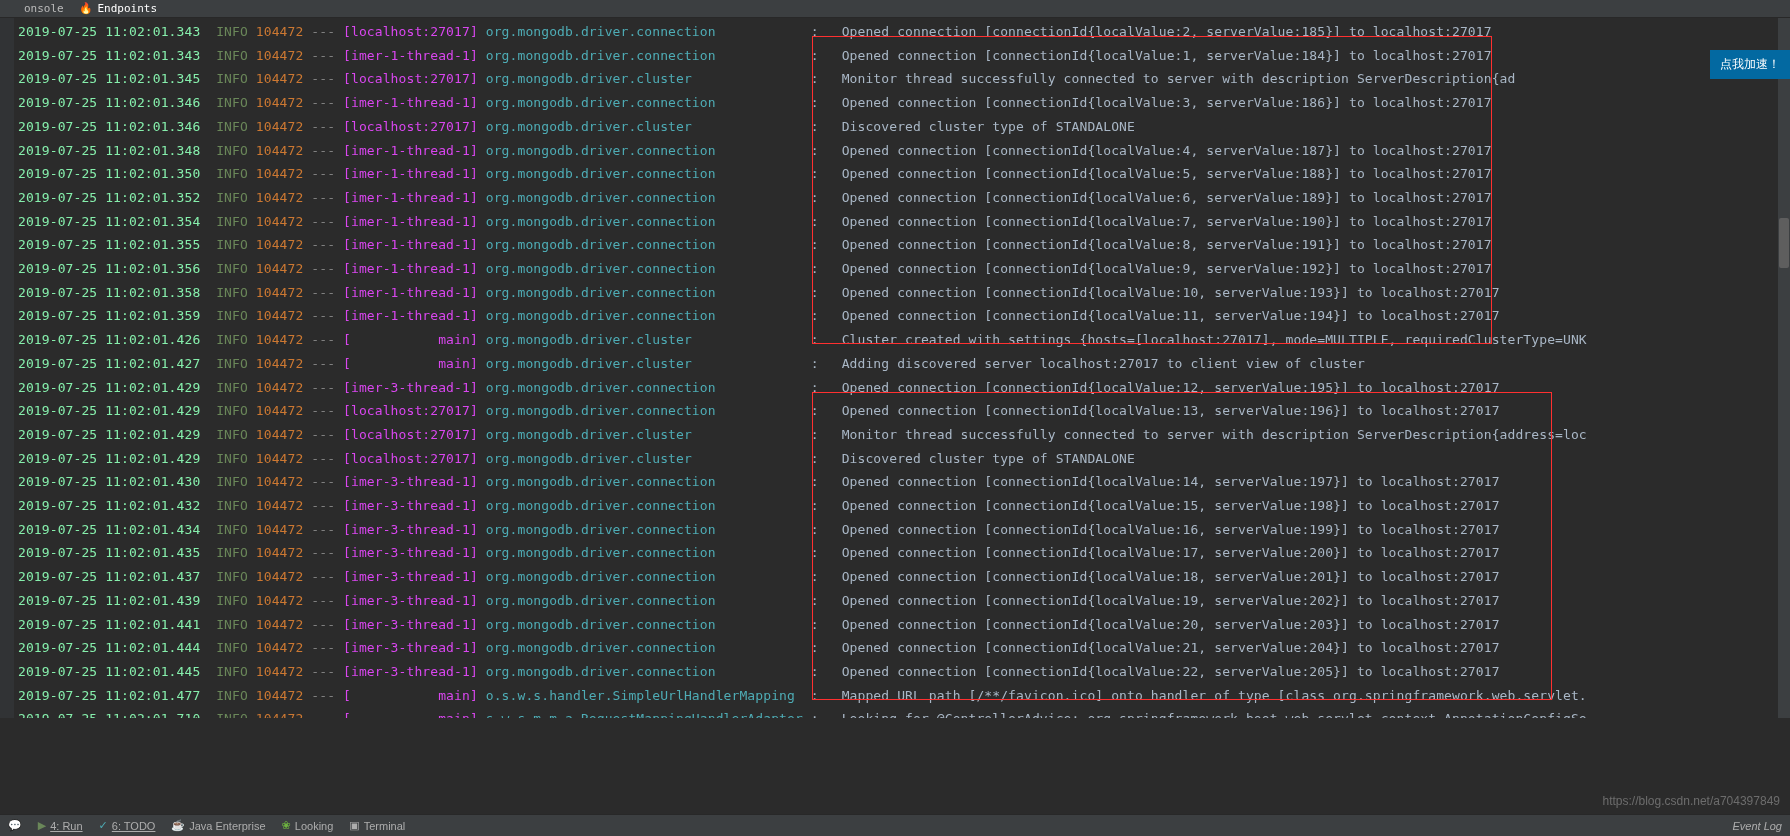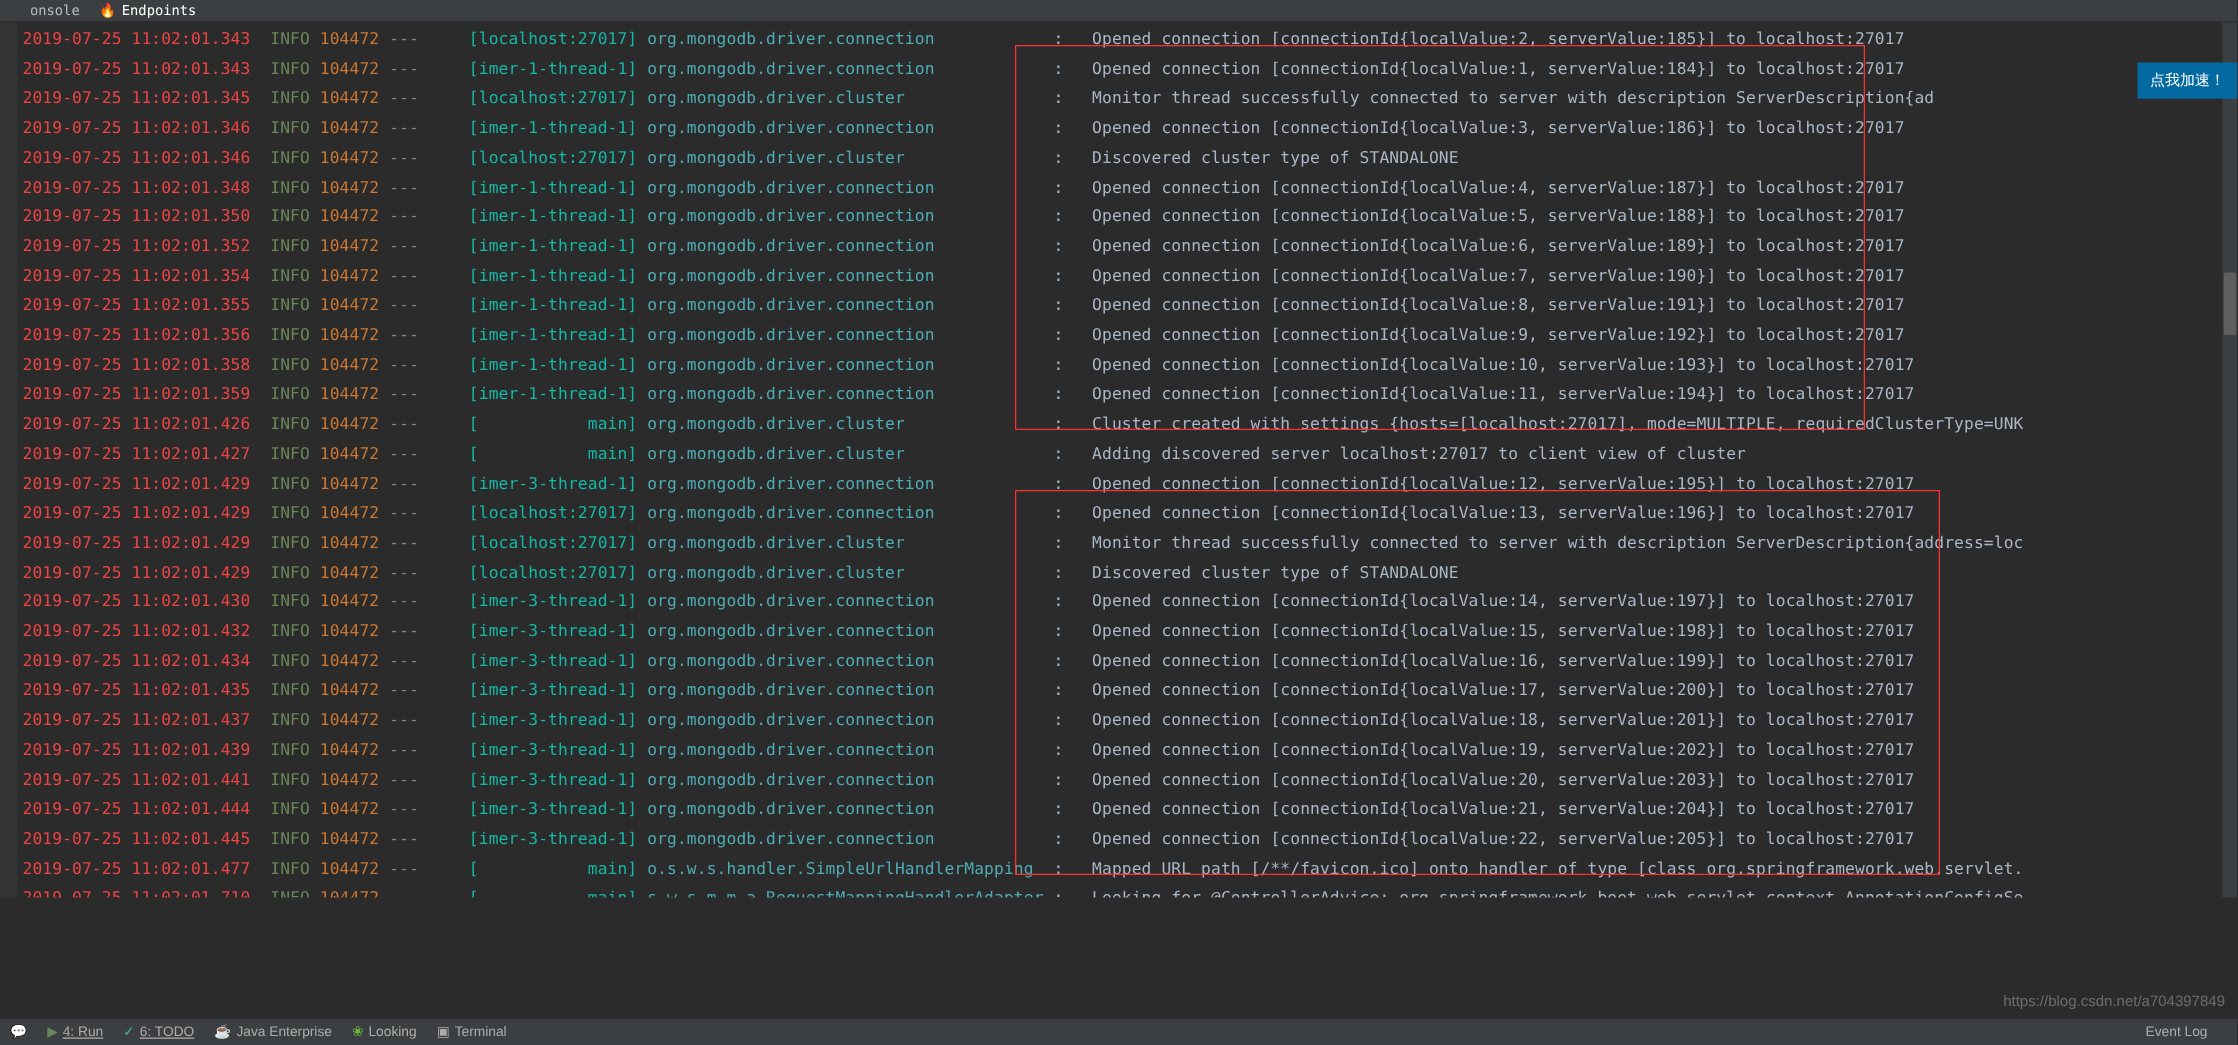--- a/index.html
+++ b/index.html
@@ -44,25 +44,25 @@
   background: #313335;
 }
 .log-area {
   padding-left: 18px;
   padding-top: 2px;
   white-space: pre;
   line-height: 23.7px;
   letter-spacing: 0.1px;
 }
 .log-line { display: block; }
-.ts { color: #ef4444; }
+.ts { color: #86efac; }
 .lvl-info { color: #6a8759; }
 .pid { color: #cc7832; }
 .sep { color: #808080; }
-.thr { color: #14b8a6; margin-left: 32px; }
+.thr { color: #d946ef; }
 .logger { color: #4eacb5; }
 .colon { color: #a9b7c6; }
 .msg { color: #a9b7c6; margin-left: 15px; }
 .red-box {
   position: absolute;
   border: 1px solid #ff3030;
   pointer-events: none;
 }
 .red1 { left: 812px; top: 18px; width: 680px; height: 308px; }
 .red2 { left: 812px; top: 374px; width: 740px; height: 308px; }
@@ -114,21 +114,21 @@
   border-top: 1px solid #282828;
   display: flex;
   align-items: center;
   gap: 16px;
   padding-left: 8px;
   font-size: 11px;
   color: #adadad;
   font-family: sans-serif;
 }
 .bottom-item { display: flex; align-items: center; gap: 4px; }
-.bottom-right { margin-left: auto; padding-right: 24px; }
+.bottom-right { margin-left: auto; padding-right: 8px; font-style: italic; }
 </style>
 </head>
 <body>
 
 <div class="top-bar">
   <div class="top-tab">
     <span>onsole</span>
   </div>
   <div class="top-tab active">
     <span style="color:#f0a30a">🔥</span>

